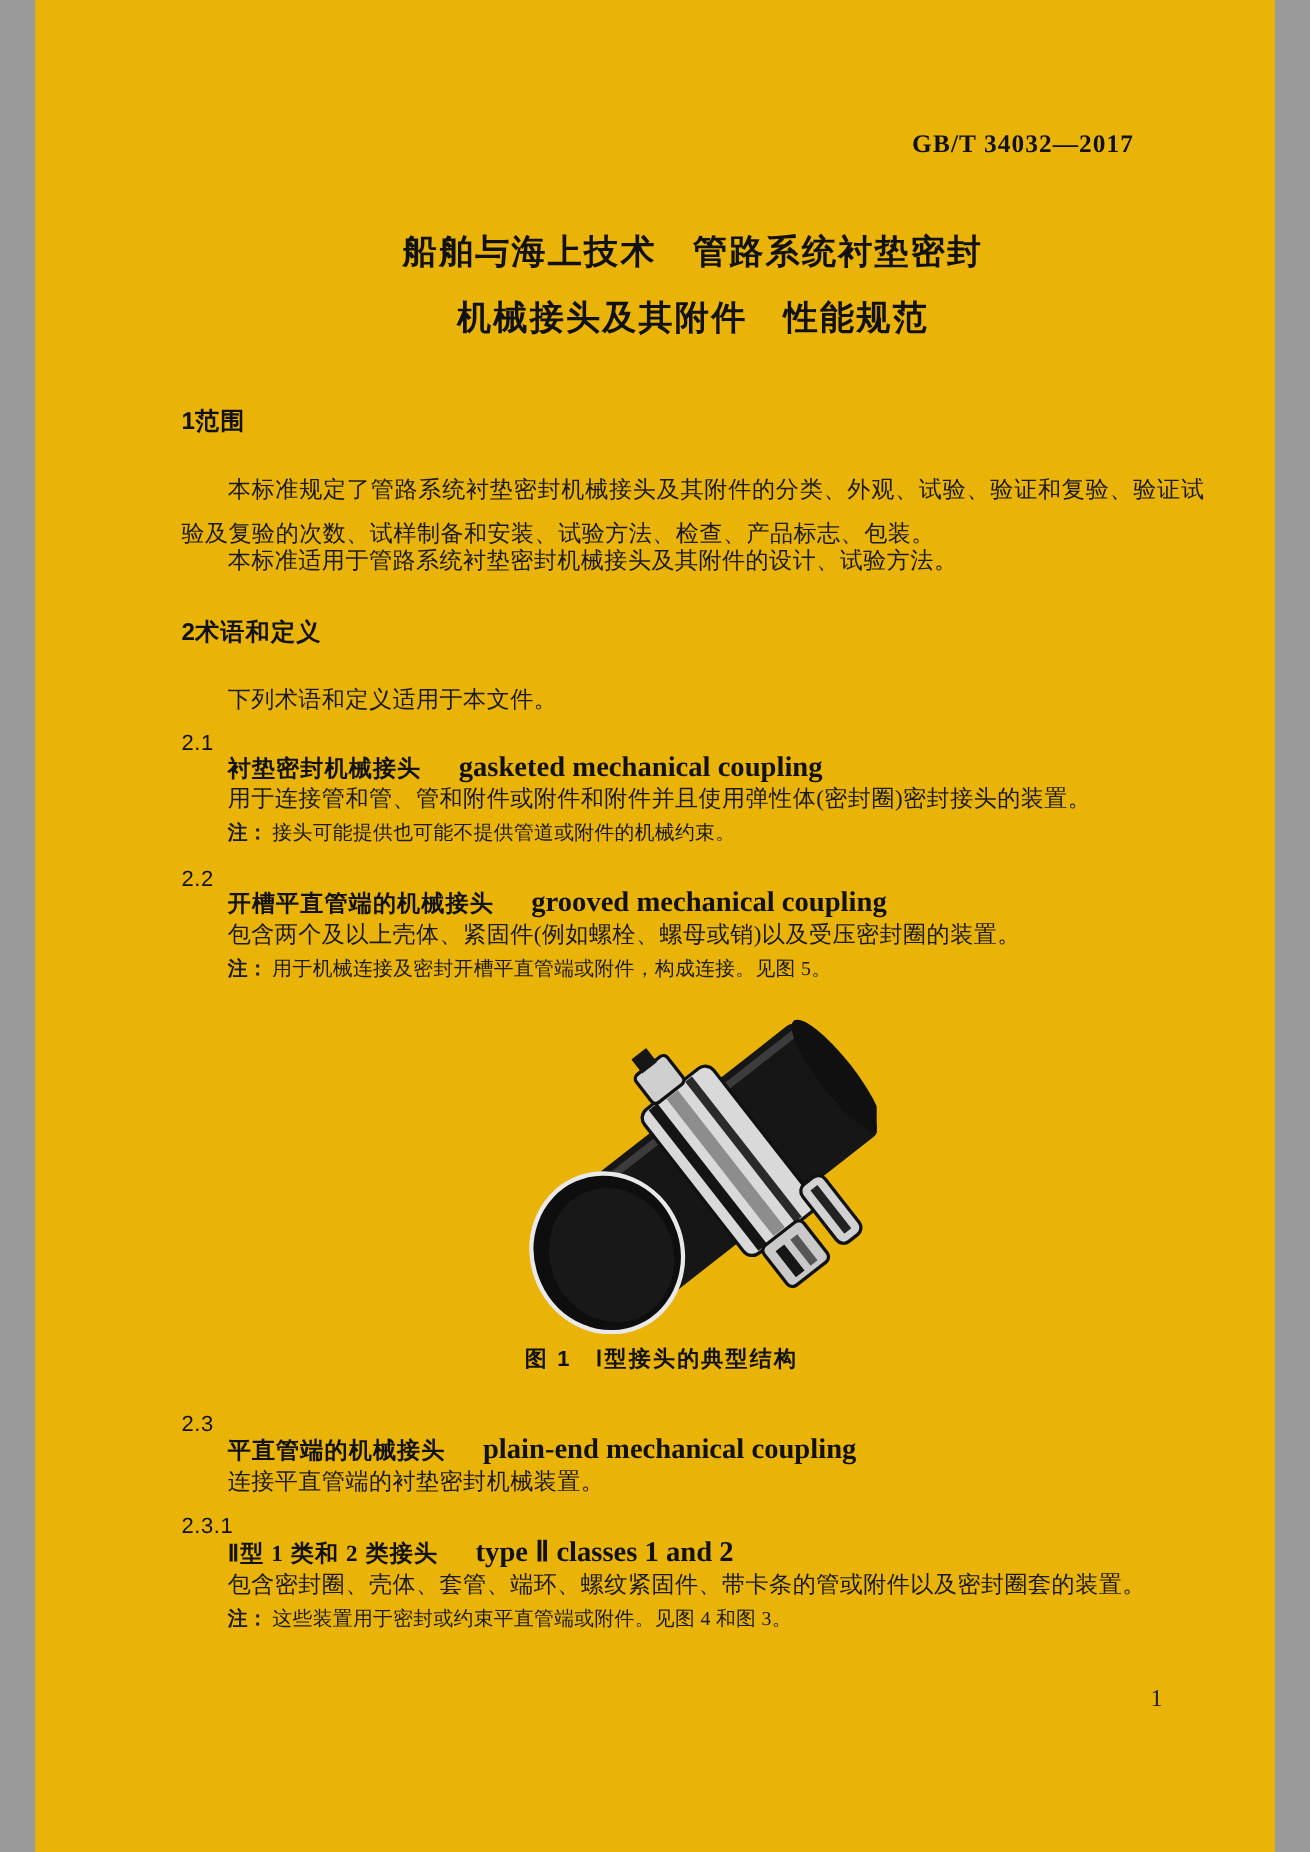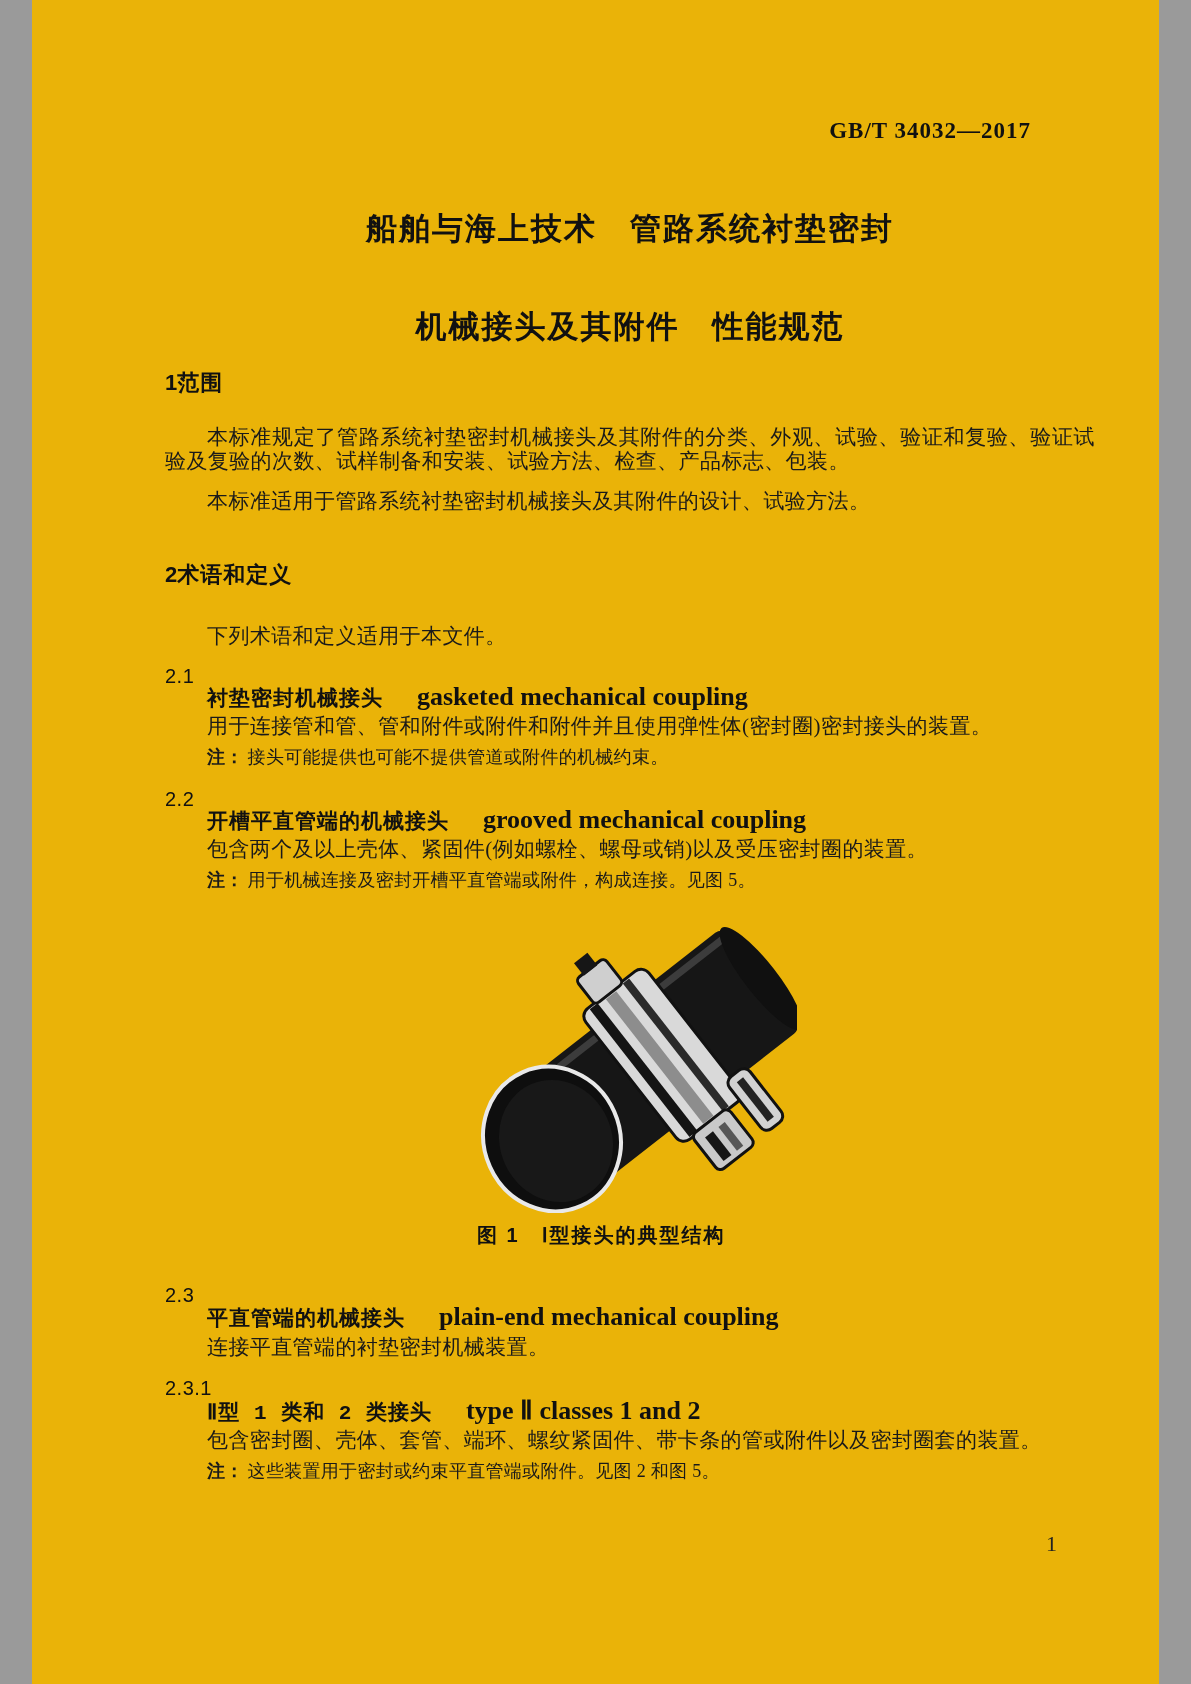--- a/index.html
+++ b/index.html
@@ -30,38 +30,38 @@
     width: 930px;
     text-align: center;
     font-family: "Liberation Sans", sans-serif;
     font-weight: bold;
     font-size: 31px;
     letter-spacing: 2px;
     color: #111;
     white-space: nowrap;
   }
   .doc-title.l1 { top: 208px; }
-  .doc-title.l2 { top: 268px; margin-top: 38px; }
+  .doc-title.l2 { top: 268px; }
 
   .sec-heading {
     left: 133px;
     font-family: "Liberation Sans", sans-serif;
     font-weight: bold;
     font-size: 22px;
     color: #111;
     white-space: nowrap;
   }
   .sec-heading .sec-num { display: inline-block; }
   .sec-heading .sec-title { display: inline-block; letter-spacing: 1px; }
 
   .body-par {
     left: 133px;
     width: 930px;
     font-size: 21px;
-    line-height: 24px;
+    line-height: 40px;
     text-align: justify;
     letter-spacing: 0.4px;
     color: #1a1a1a;
   }
   .indent2 { text-indent: 42px; }
 
   .intro-line {
     left: 175px;
     font-size: 21px;
     letter-spacing: 0.4px;
@@ -76,21 +76,21 @@
     color: #111;
     white-space: nowrap;
     margin-top: 12px;
   }
 
   .term-line {
     left: 175px;
     white-space: nowrap;
   }
   .term-zh {
-    font-family: Liberation Mono, monospace;
+    font-family: Liberation Serif, serif;
     font-weight: bold;
     font-size: 21px;
     letter-spacing: 1px;
     color: #111;
   }
   .term-en {
     font-family: "Liberation Serif", serif;
     font-weight: bold;
     font-size: 26px;
     margin-left: 34px;
@@ -214,18 +214,18 @@
     <span class="term-zh">平直管端的机械接头</span><span class="term-en">plain-end mechanical coupling</span>
   </div>
   <div class="abs def-line" style="top:1333px">连接平直管端的衬垫密封机械装置。</div>
 
   <div class="abs term-num" style="top:1365px">2.3.1</div>
   <div class="abs term-line" style="top:1395px">
     <span class="term-zh">Ⅱ型 1 类和 2 类接头</span><span class="term-en">type Ⅱ classes 1 and 2</span>
   </div>
   <div class="abs def-line" style="top:1426px">包含密封圈、壳体、套管、端环、螺纹紧固件、带卡条的管或附件以及密封圈套的装置。</div>
   <div class="abs note-line" style="top:1459px">
-    <span class="note-label">注：</span><span class="note-text">这些装置用于密封或约束平直管端或附件。见图 2 和图 5。</span>
+    <span class="note-label">注：</span><span class="note-text">这些装置用于密封或约束平直管端或附件。见图 4 和图 3。</span>
   </div>
 
   <div class="abs page-num">1</div>
 
 </div>
 
 </body></html>

